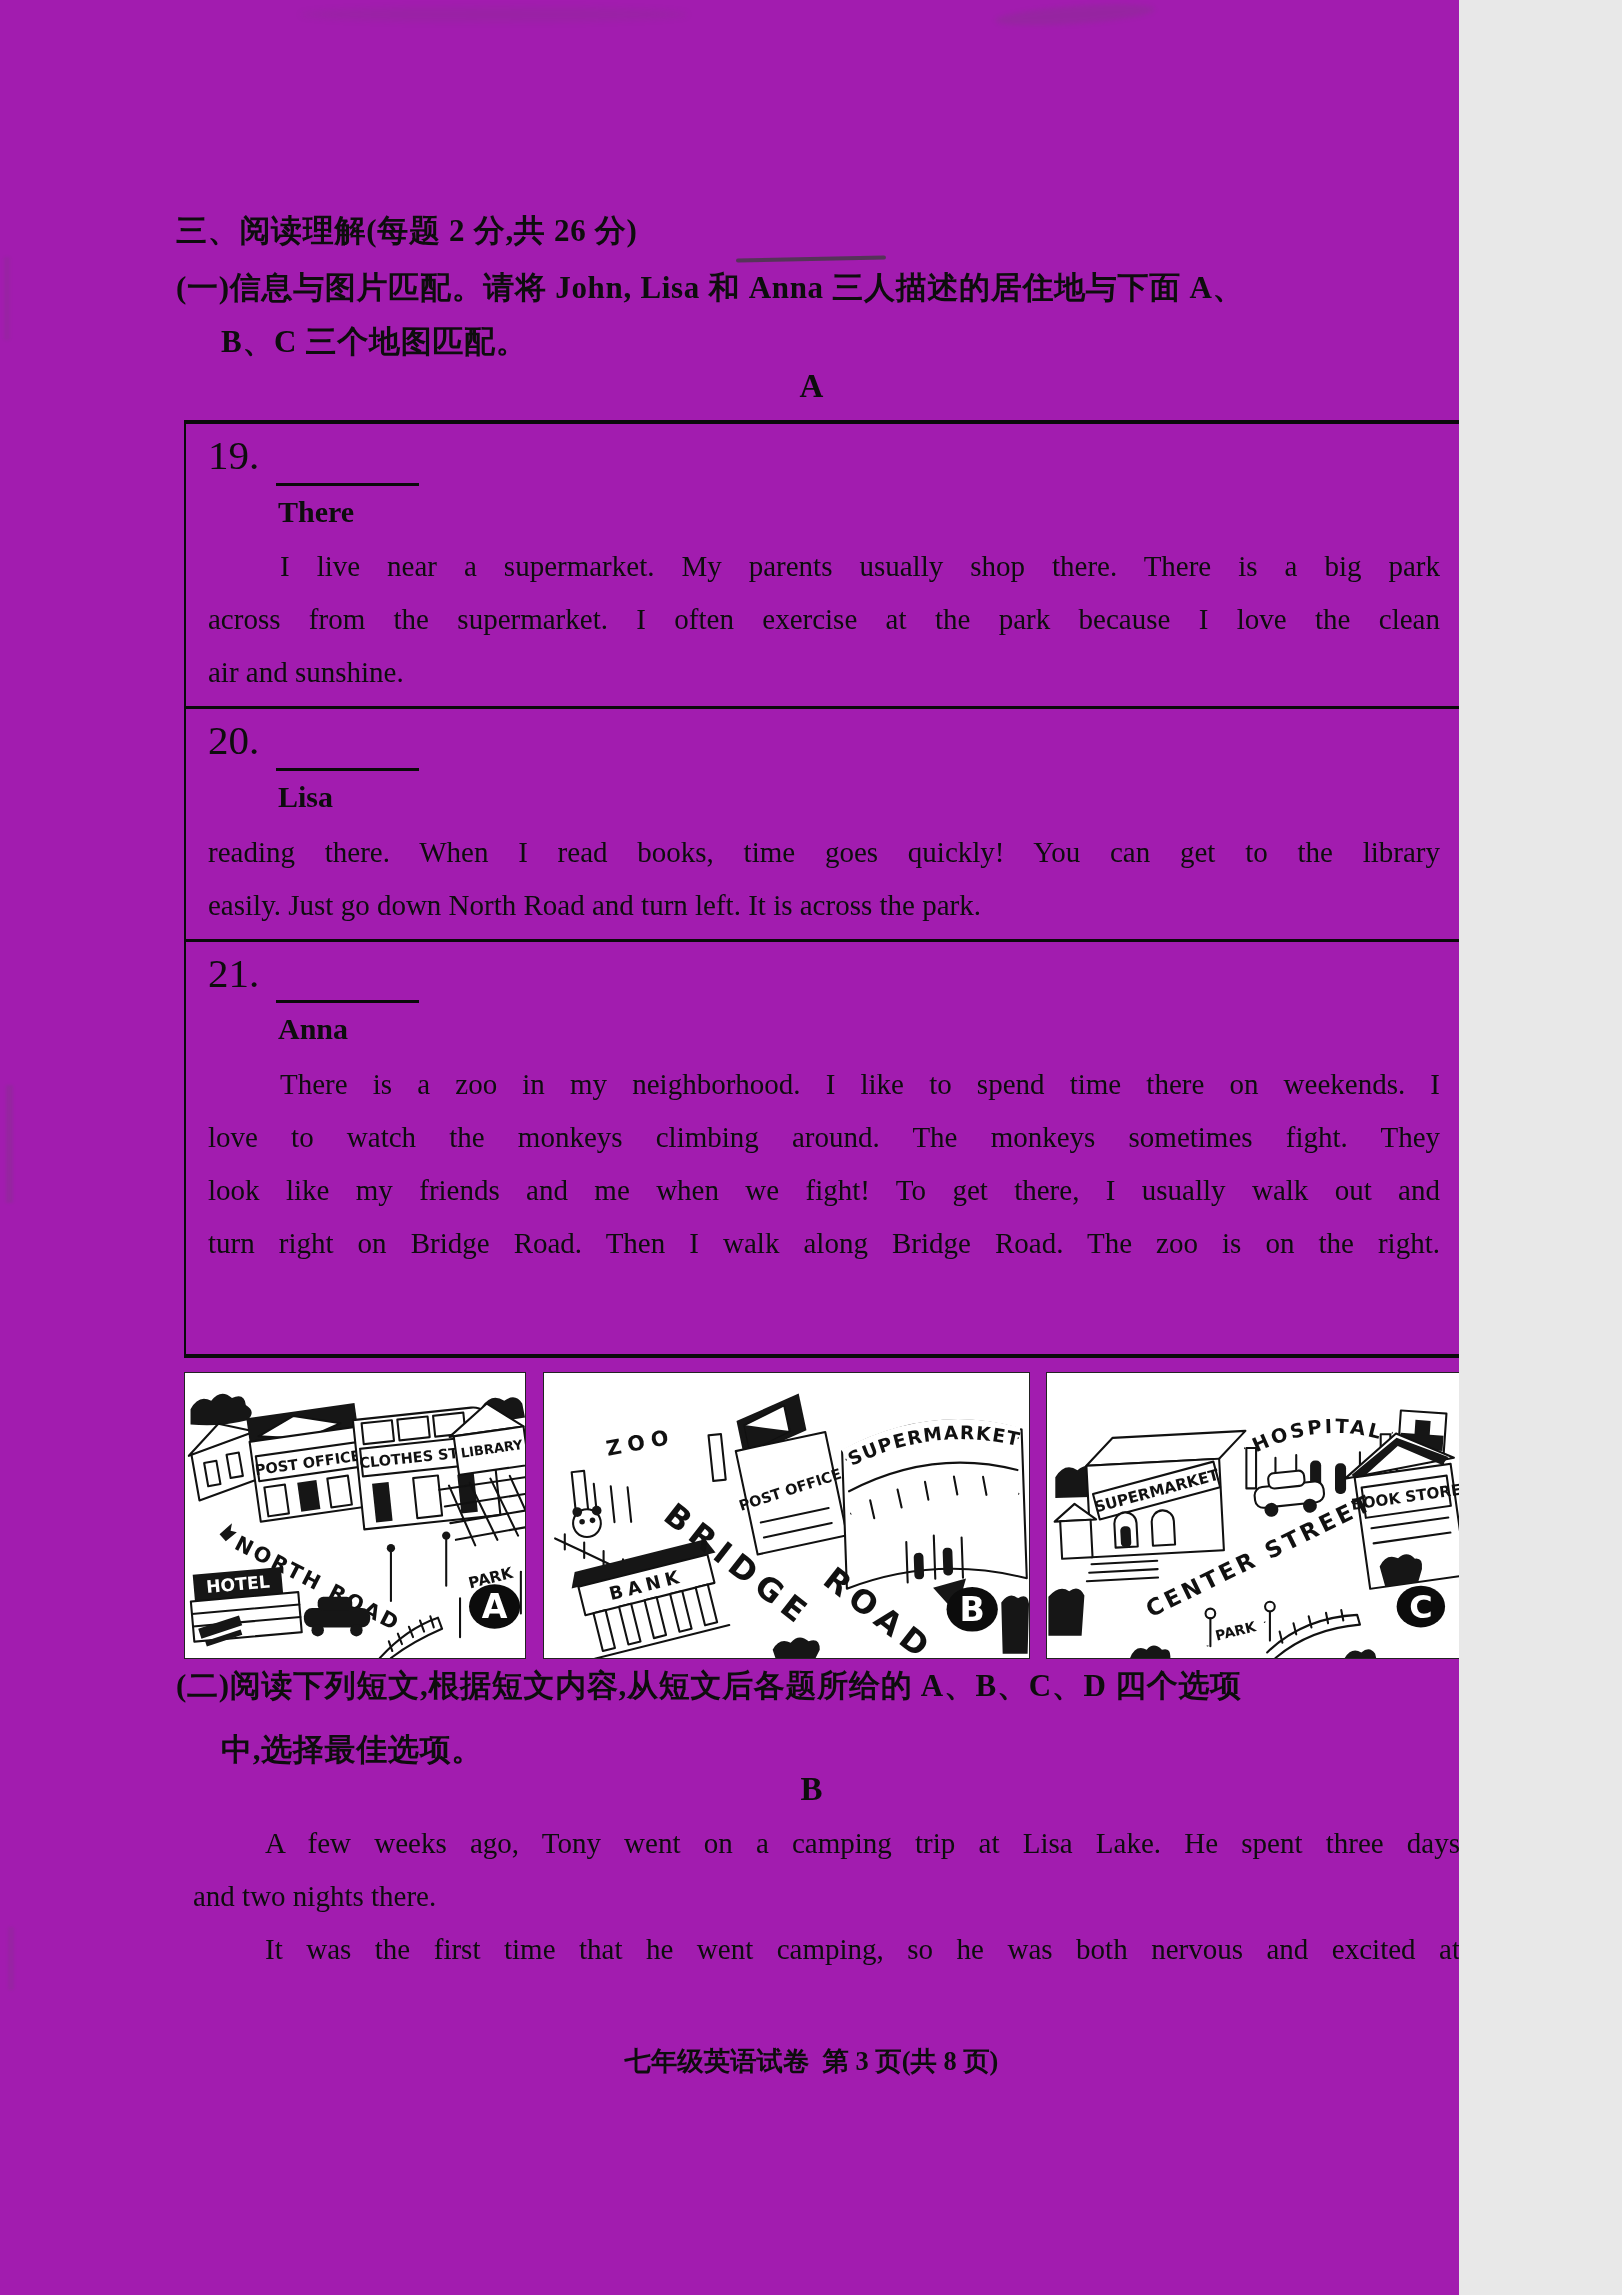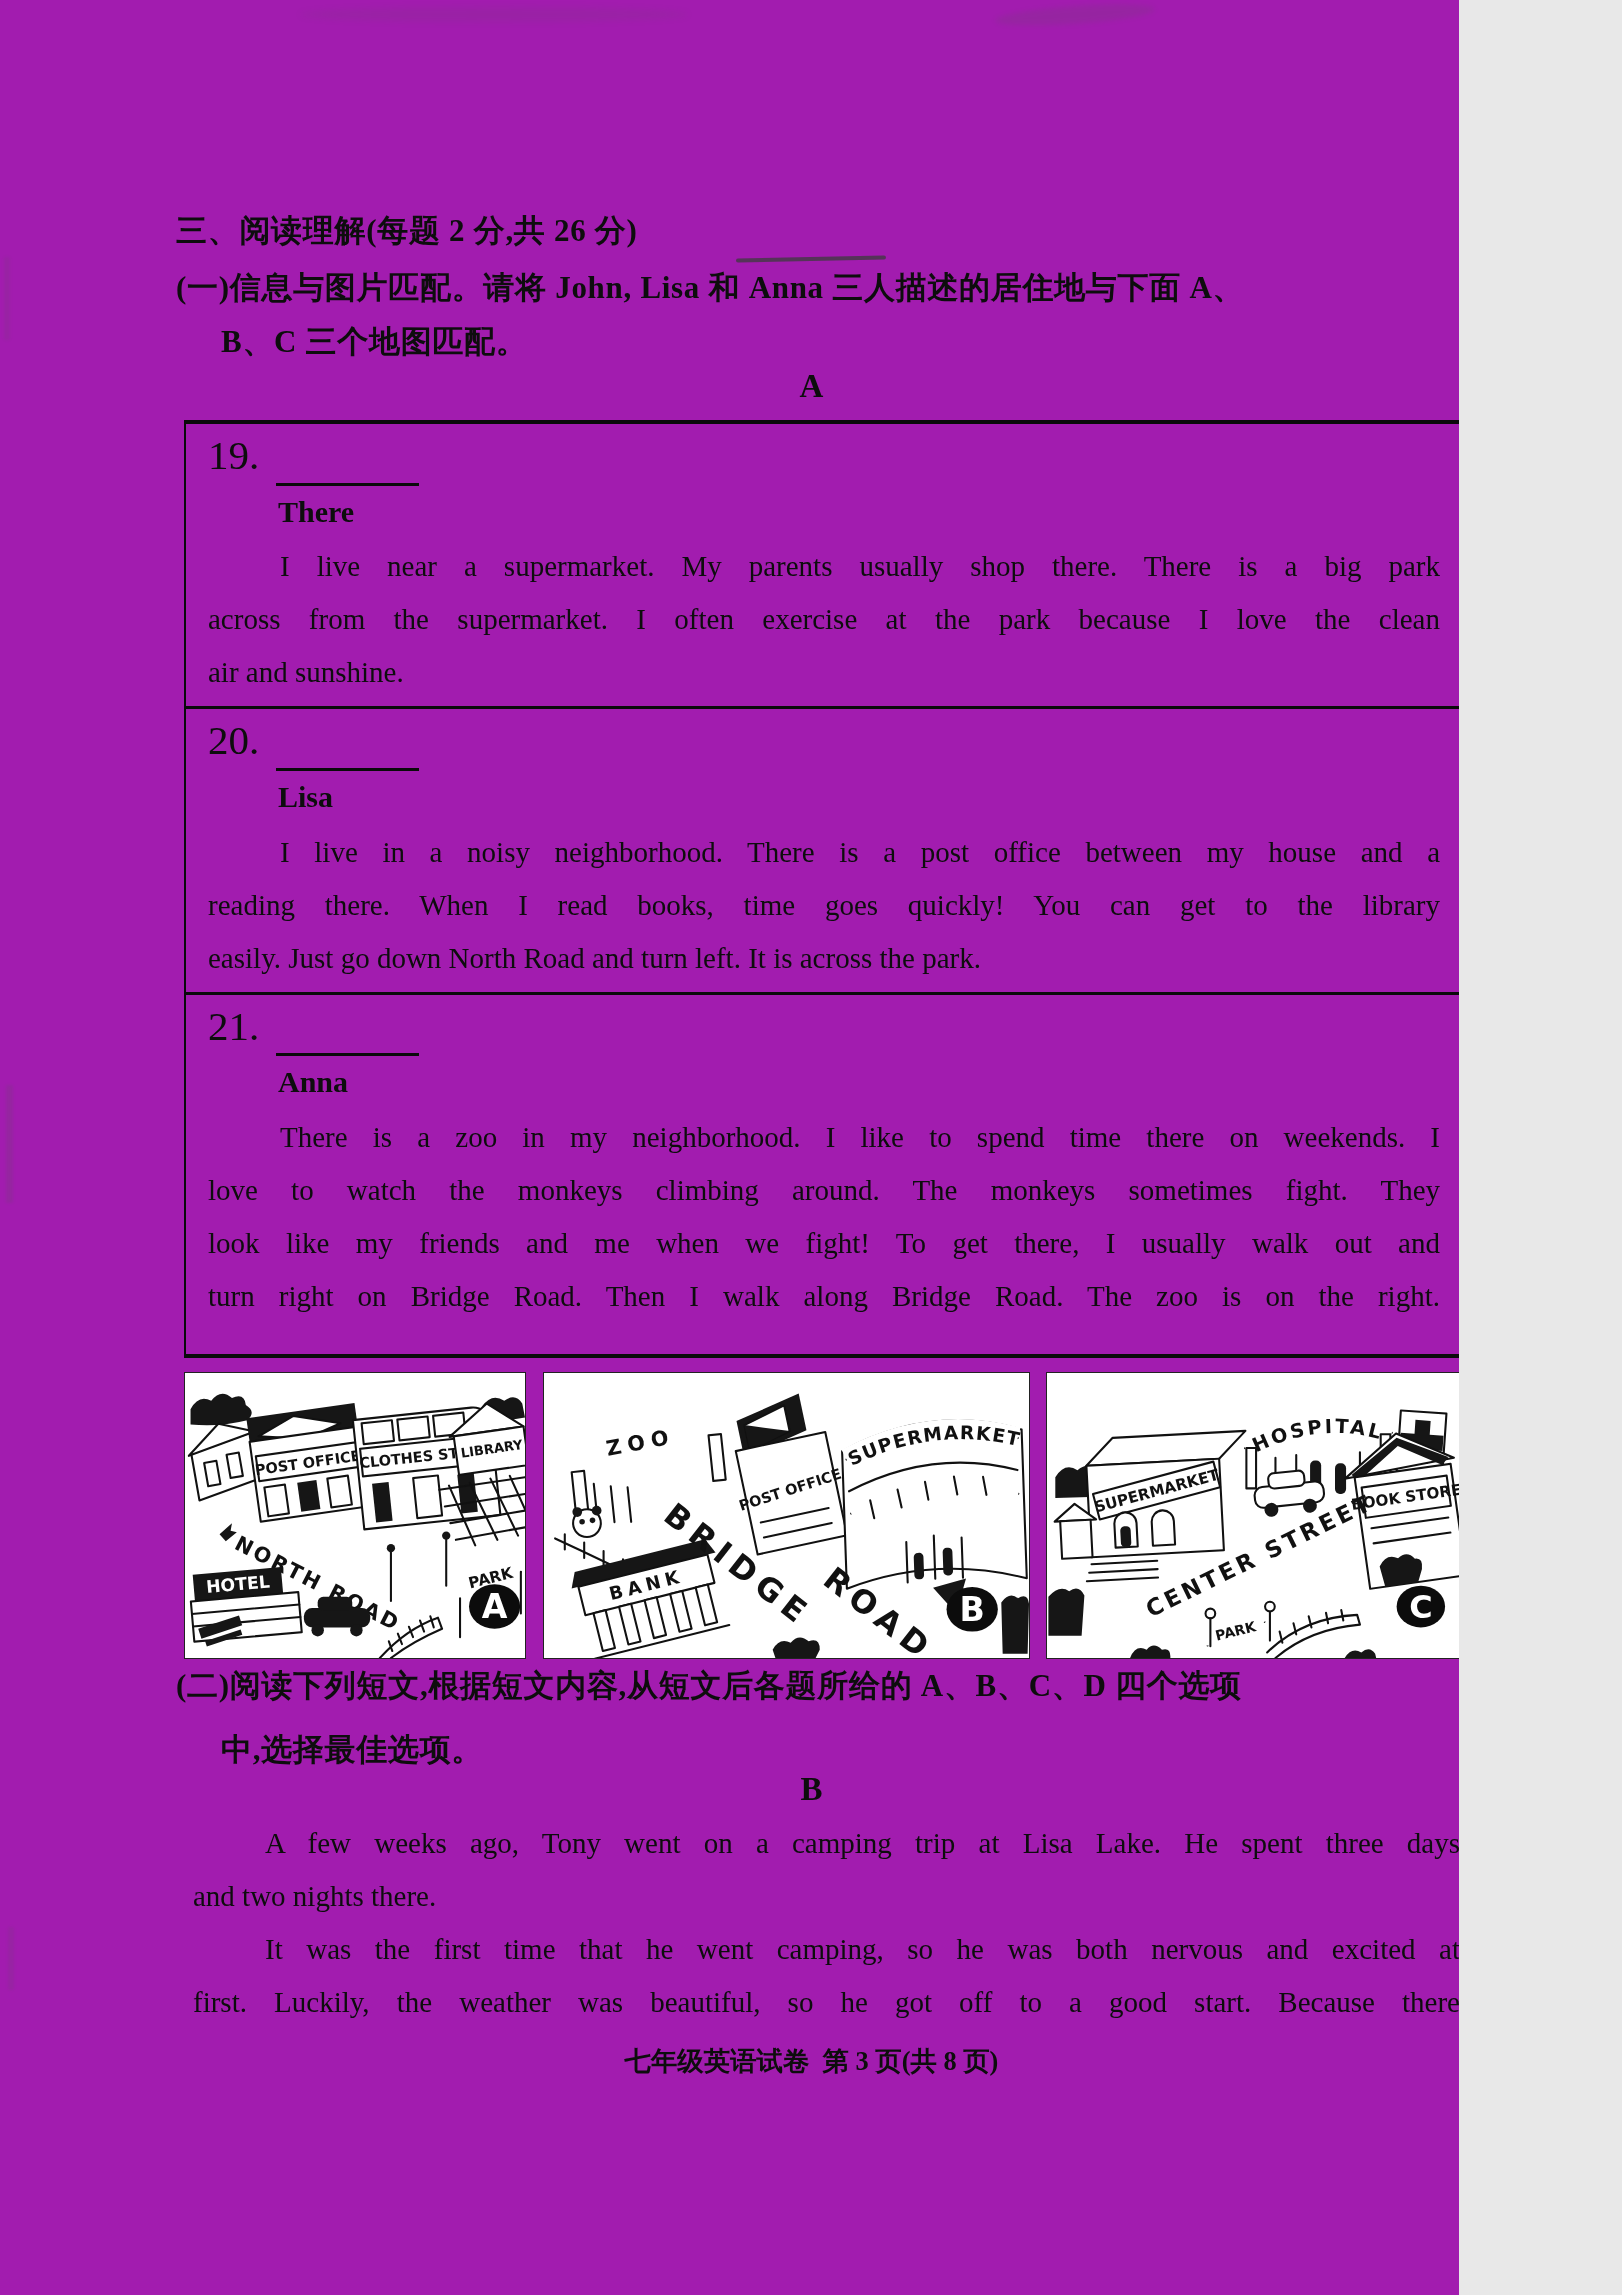--- a/index.html
+++ b/index.html
@@ -82,21 +82,20 @@
       <div class="pname">There</div>
       <div class="pline full ind">I live near a supermarket.  My parents usually shop there.  There is a big park</div>
       <div class="pline full">across from the supermarket.  I often exercise at the park because I love the clean</div>
       <div class="pline">air and sunshine.</div>
     </div>
     <div class="divider"></div>
 
     <div class="item">
       <div class="numrow"><span>20.</span><span class="blank"></span></div>
       <div class="pname">Lisa</div>
-      <div class="pline full ind">I live in a noisy neighborhood.  There is a post office between my house and a</div>
       <div class="pline full">reading there.  When I read books, time goes quickly! You can get to the library</div>
       <div class="pline">easily.  Just go down North Road and turn left.  It is across the park.</div>
     </div>
     <div class="divider"></div>
 
     <div class="item">
       <div class="numrow"><span>21.</span><span class="blank"></span></div>
       <div class="pname">Anna</div>
       <div class="pline full ind">There is a zoo in my neighborhood.  I like to spend time there on weekends.  I</div>
       <div class="pline full">love to watch the monkeys climbing around.  The monkeys sometimes fight.  They</div>
@@ -325,19 +324,18 @@
   </div>
 
   <div class="cnline p2l1">(二)阅读下列短文,根据短文内容,从短文后各题所给的 A、B、C、D 四个选项</div>
   <div class="cnline p2l2">中,选择最佳选项。</div>
   <div class="center-head headB">B</div>
 
   <div class="passage2">
     <div class="pline full ind">A few weeks ago, Tony went on a camping trip at Lisa Lake.  He spent three days</div>
     <div class="pline">and two nights there.</div>
     <div class="pline full ind">It was the first time that he went camping, so he was both nervous and excited at</div>
-    <div class="pline full">first.  Luckily, the weather was beautiful, so he got off to a good start.  Because there</div>
   </div>
 
   <div class="footer">七年级英语试卷  第 3 页(共 8 页)</div>
 
 </div>
 
 
 </body></html>

